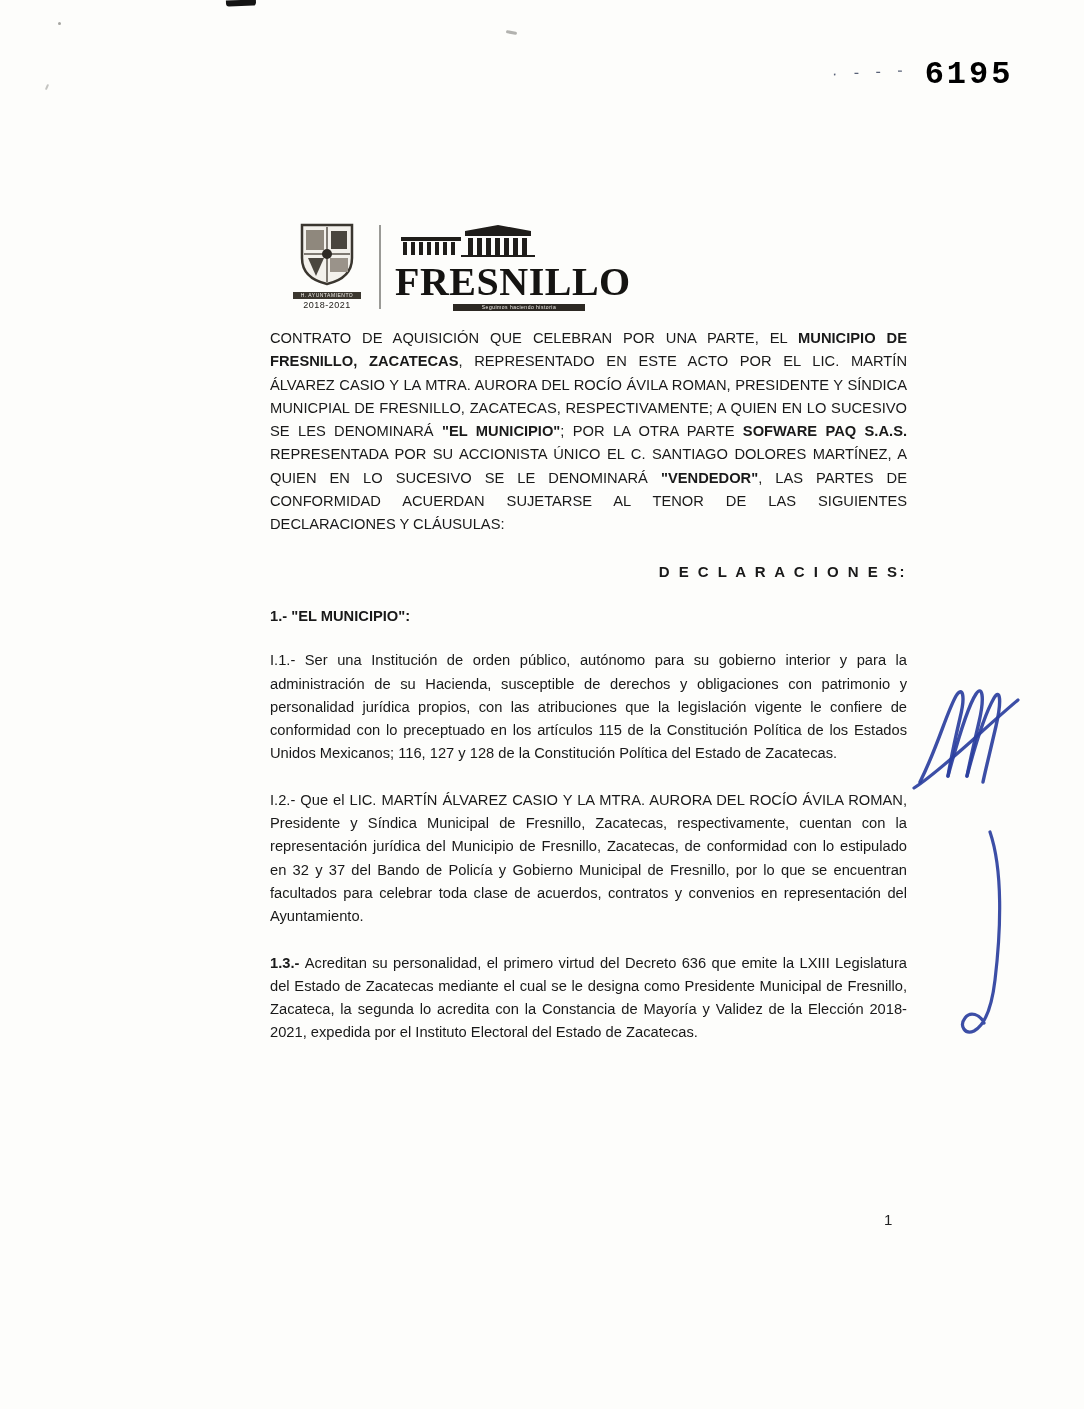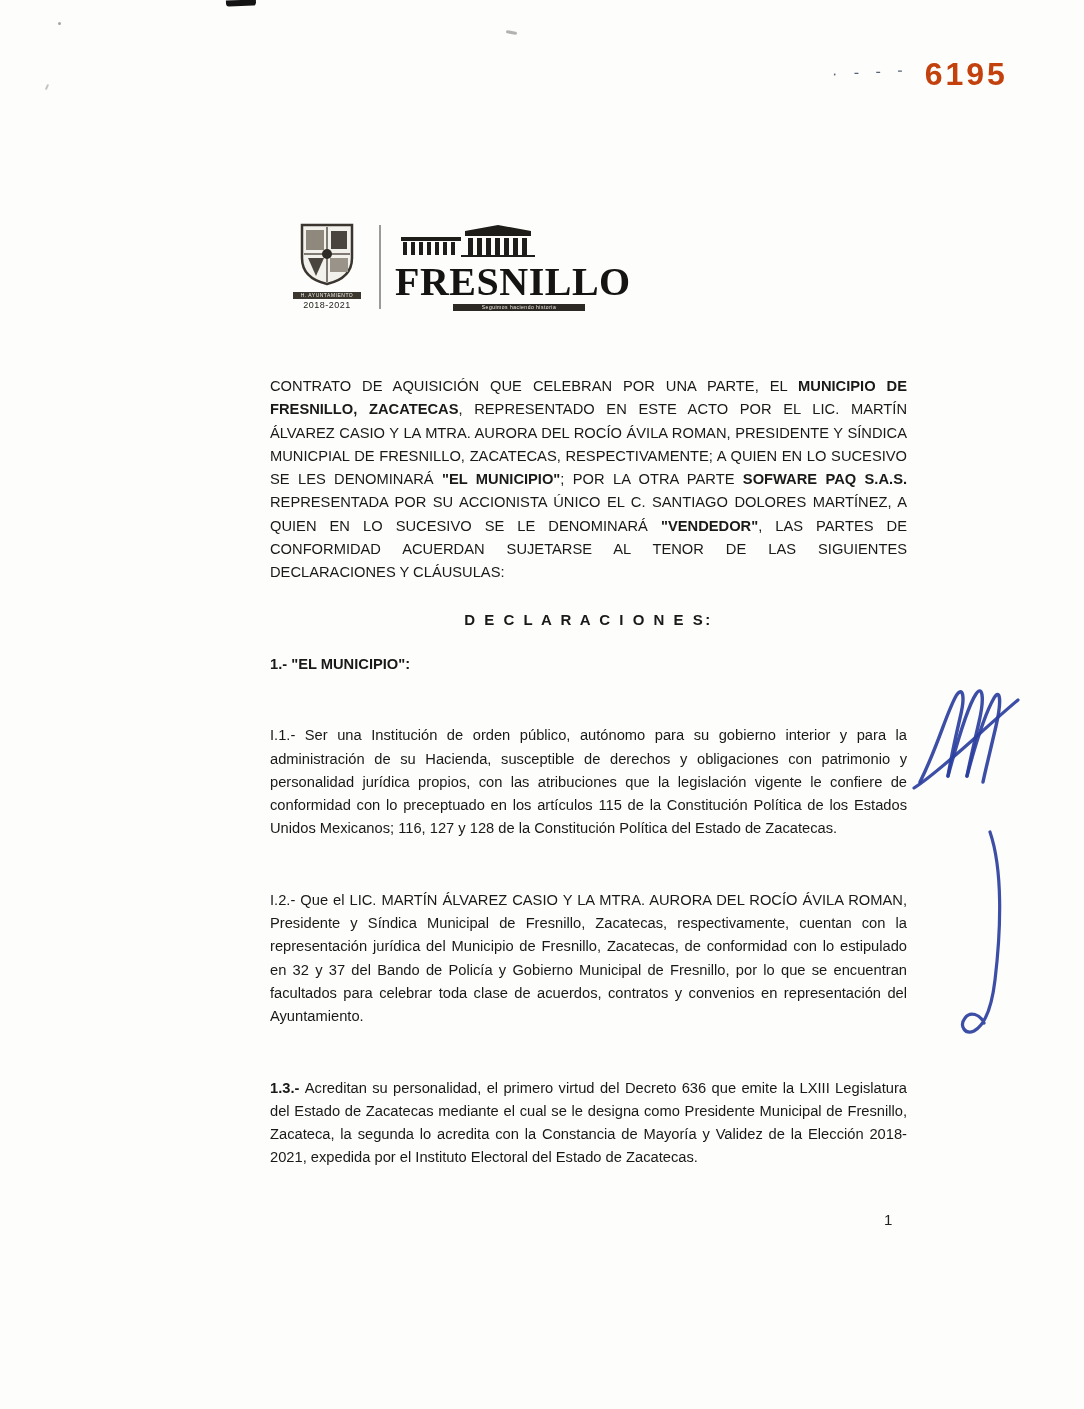--- a/index.html
+++ b/index.html
@@ -11,36 +11,36 @@
   }
   
   .artifact-top { position:absolute; left:226px; top:0; width:30px; height:6px; background:#141414; border-radius:0 0 3px 3px; transform:rotate(-2deg); }
   .artifact-speck { position:absolute; left:506px; top:31px; width:11px; height:3px; background:#8a8a86; border-radius:2px; transform:rotate(10deg); opacity:.65; }
   .artifact-dot { position:absolute; left:58px; top:22px; width:3px; height:3px; background:#6a6a66; border-radius:50%; opacity:.6; }
   .artifact-comma { position:absolute; left:46px; top:84px; width:2px; height:6px; background:#8b8b87; border-radius:2px; transform:rotate(24deg); opacity:.5; }
 
   
   .folio-row { position:absolute; top:56px; left:832px; display:flex; align-items:center; gap:16px; }
   .folio-marks { color:#3c4660; font-size:16px; letter-spacing:6px; transform:rotate(-3deg) translateY(-3px); opacity:.85; }
-  .folio-number { font-family:Liberation Sans, sans-serif; font-weight:700; font-size:32px; letter-spacing:3px; color:#c2410c; }
+  .folio-number { font-family:Liberation Mono, monospace; font-weight:700; font-size:32px; letter-spacing:3px; color:#000000; }
 
   
   .header-logos { position:absolute; left:283px; top:222px; display:flex; align-items:flex-start; }
   .crest-wrap { width:88px; text-align:center; }
   .crest-bar { margin:2px auto 0; width:68px; background:#3b372f; color:#efede8; font-size:5px; line-height:7px; letter-spacing:.5px; overflow:hidden; white-space:nowrap; }
   .crest-years { font-size:9px; color:#24211c; margin-top:1px; letter-spacing:.5px; }
   .logo-divider { width:2px; height:84px; background:#9a9a96; margin:3px 14px 0 8px; }
   .wordmark-wrap { padding-top:3px; }
   .wordmark { font-family:"Liberation Serif", serif; font-size:40px; font-weight:700; letter-spacing:.5px; color:#151412; line-height:1.05; }
   .tagline-bar { width:132px; margin-left:58px; margin-top:1px; background:#2c2823; color:#f3f1ec; font-size:5px; line-height:7px; text-align:center; letter-spacing:.5px; overflow:hidden; white-space:nowrap; }
 
   
   .doc-body { position:absolute; left:270px; top:327px; width:637px; font-size:14.7px; line-height:23.3px; text-align:justify; color:#191919; }
-  .doc-body p { margin-bottom:23px;margin-top:48px; }
-  .heading-decl { text-align:center; font-weight:700; letter-spacing:2.5px; margin:4px 0 22px; font-size:15px; }
+  .doc-body p { margin-bottom:23px; }
+  .heading-decl { text-align:right; font-weight:700; letter-spacing:2.5px; margin:4px 0 22px; font-size:15px; }
   .sec-title { font-weight:700; text-align:left; margin-bottom:21px; }
   .b { font-weight:700; }
 
   
   .sig { position:absolute; pointer-events:none; }
   .sig path { fill:none; stroke:#2b3f9e; stroke-linecap:round; stroke-linejoin:round; opacity:.92; }
   .sig-1 { left:912px; top:684px; }
   .sig-2 { left:944px; top:828px; }
 
   .page-number { position:absolute; left:884px; top:1211px; font-size:15px; color:#222; }

